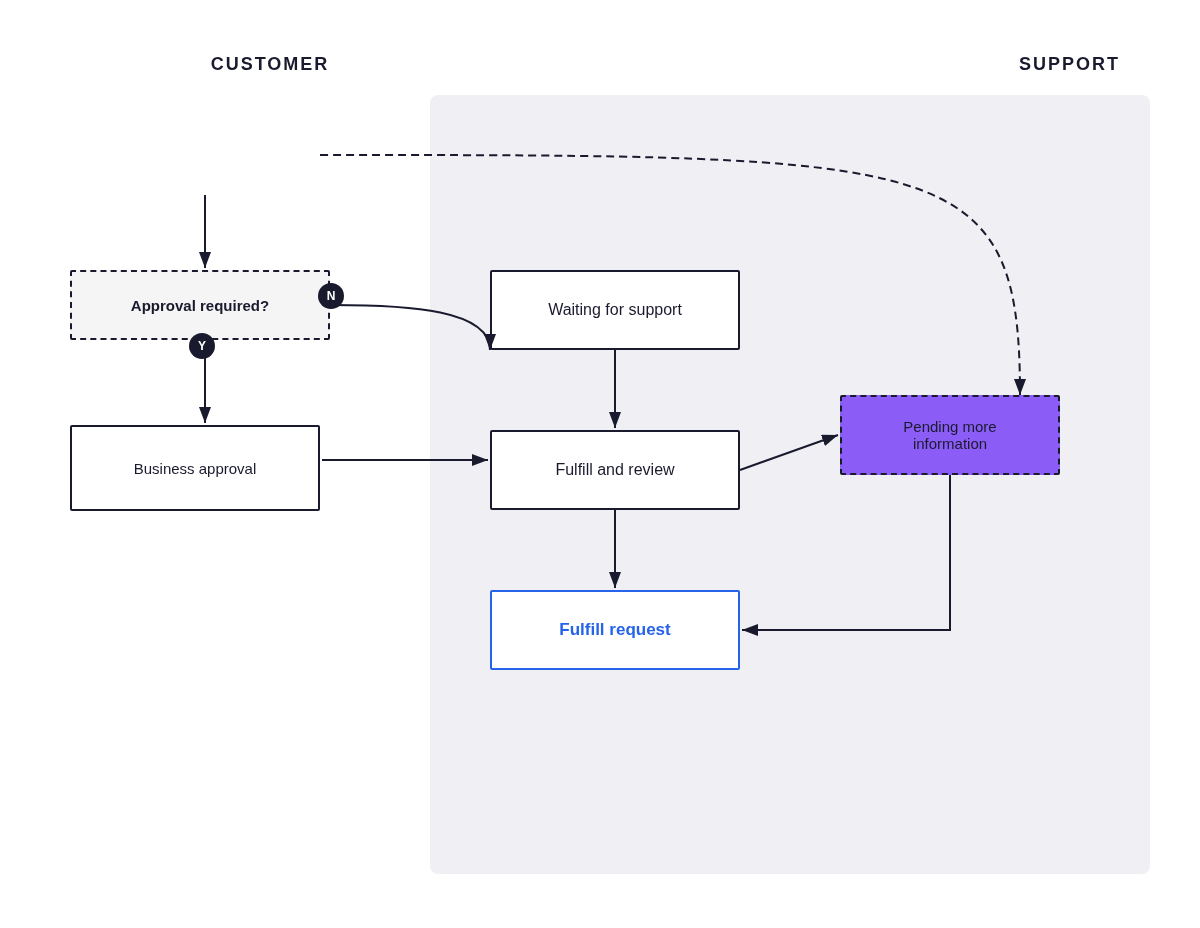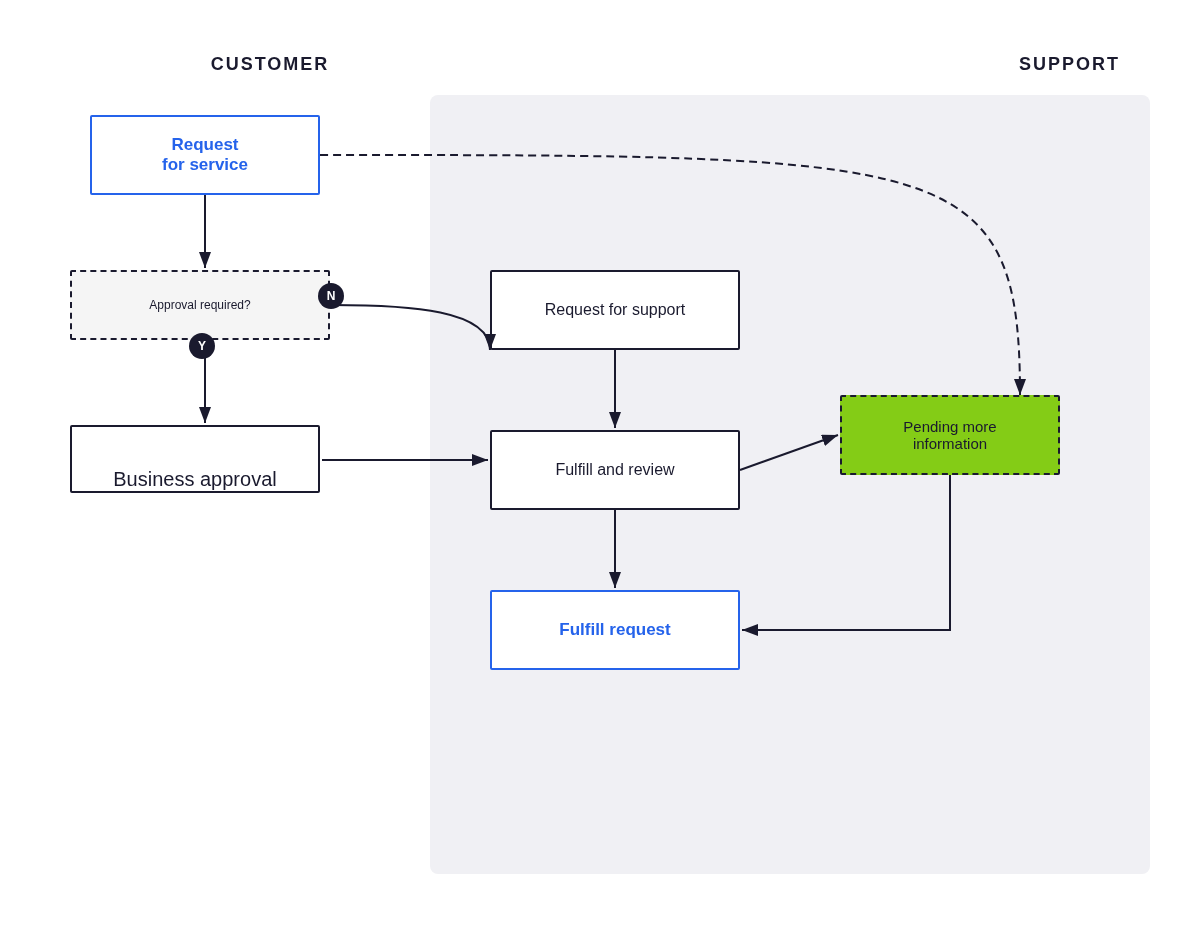--- a/index.html
+++ b/index.html
@@ -77,21 +77,21 @@
     .box-blue-border {
       border: 2px solid #2563eb;
       color: #2563eb;
     }
     .box-dashed {
       border: 2px dashed #1a1a2e;
       background: #f5f5f5;
     }
     .box-dashed-support {
       border: 2px dashed #1a1a2e;
-      background: #84cc16;
+      background: #8b5cf6;
     }
     
     .arrows-svg {
       position: absolute;
       top: 0;
       left: 0;
       width: 100%;
       height: 100%;
       pointer-events: none;
       overflow: visible;
@@ -117,39 +117,35 @@
 
   <div class="lane-headers">
     <div class="lane-header-customer">CUSTOMER</div>
     <div class="lane-header-support">SUPPORT</div>
   </div>
 
   <div class="lanes-container">
 
     <div class="customer-lane">
 
-      <div class="box box-blue-border" style="left: 40px; top: 20px; width: 230px; height: 80px; font-size: 17px; font-weight: 600;">
-        <span style="white-space: pre-line; text-align: center;">Request
-for service</span>
-      </div>
-
-      <div class="box box-dashed" style="left: 20px; top: 175px; width: 260px; height: 70px; font-size: 12px;">
+
+      <div class="box box-dashed" style="left: 20px; top: 175px; width: 260px; height: 70px; font-size: 15px; font-weight: bold;">
         <span>Approval required?</span>
       </div>
 
-      <div class="box" style="left: 20px; top: 330px; width: 250px; height: 68px; font-size: 20px; align-items: flex-end;">
+      <div class="box" style="left: 20px; top: 330px; width: 250px; height: 86px; font-size: 15px;">
         <span>Business approval</span>
       </div>
 
     </div>
 
     <div class="support-lane">
 
       <div class="box" style="left: 60px; top: 175px; width: 250px; height: 80px; font-size: 16px;">
-        <span>Request for support</span>
+        <span>Waiting for support</span>
       </div>
 
       <div class="box" style="left: 60px; top: 335px; width: 250px; height: 80px; font-size: 16px;">
         <span>Fulfill and review</span>
       </div>
 
       <div class="box box-blue-border" style="left: 60px; top: 495px; width: 250px; height: 80px; font-size: 17px; font-weight: 600;">
         <span>Fulfill request</span>
       </div>
 

